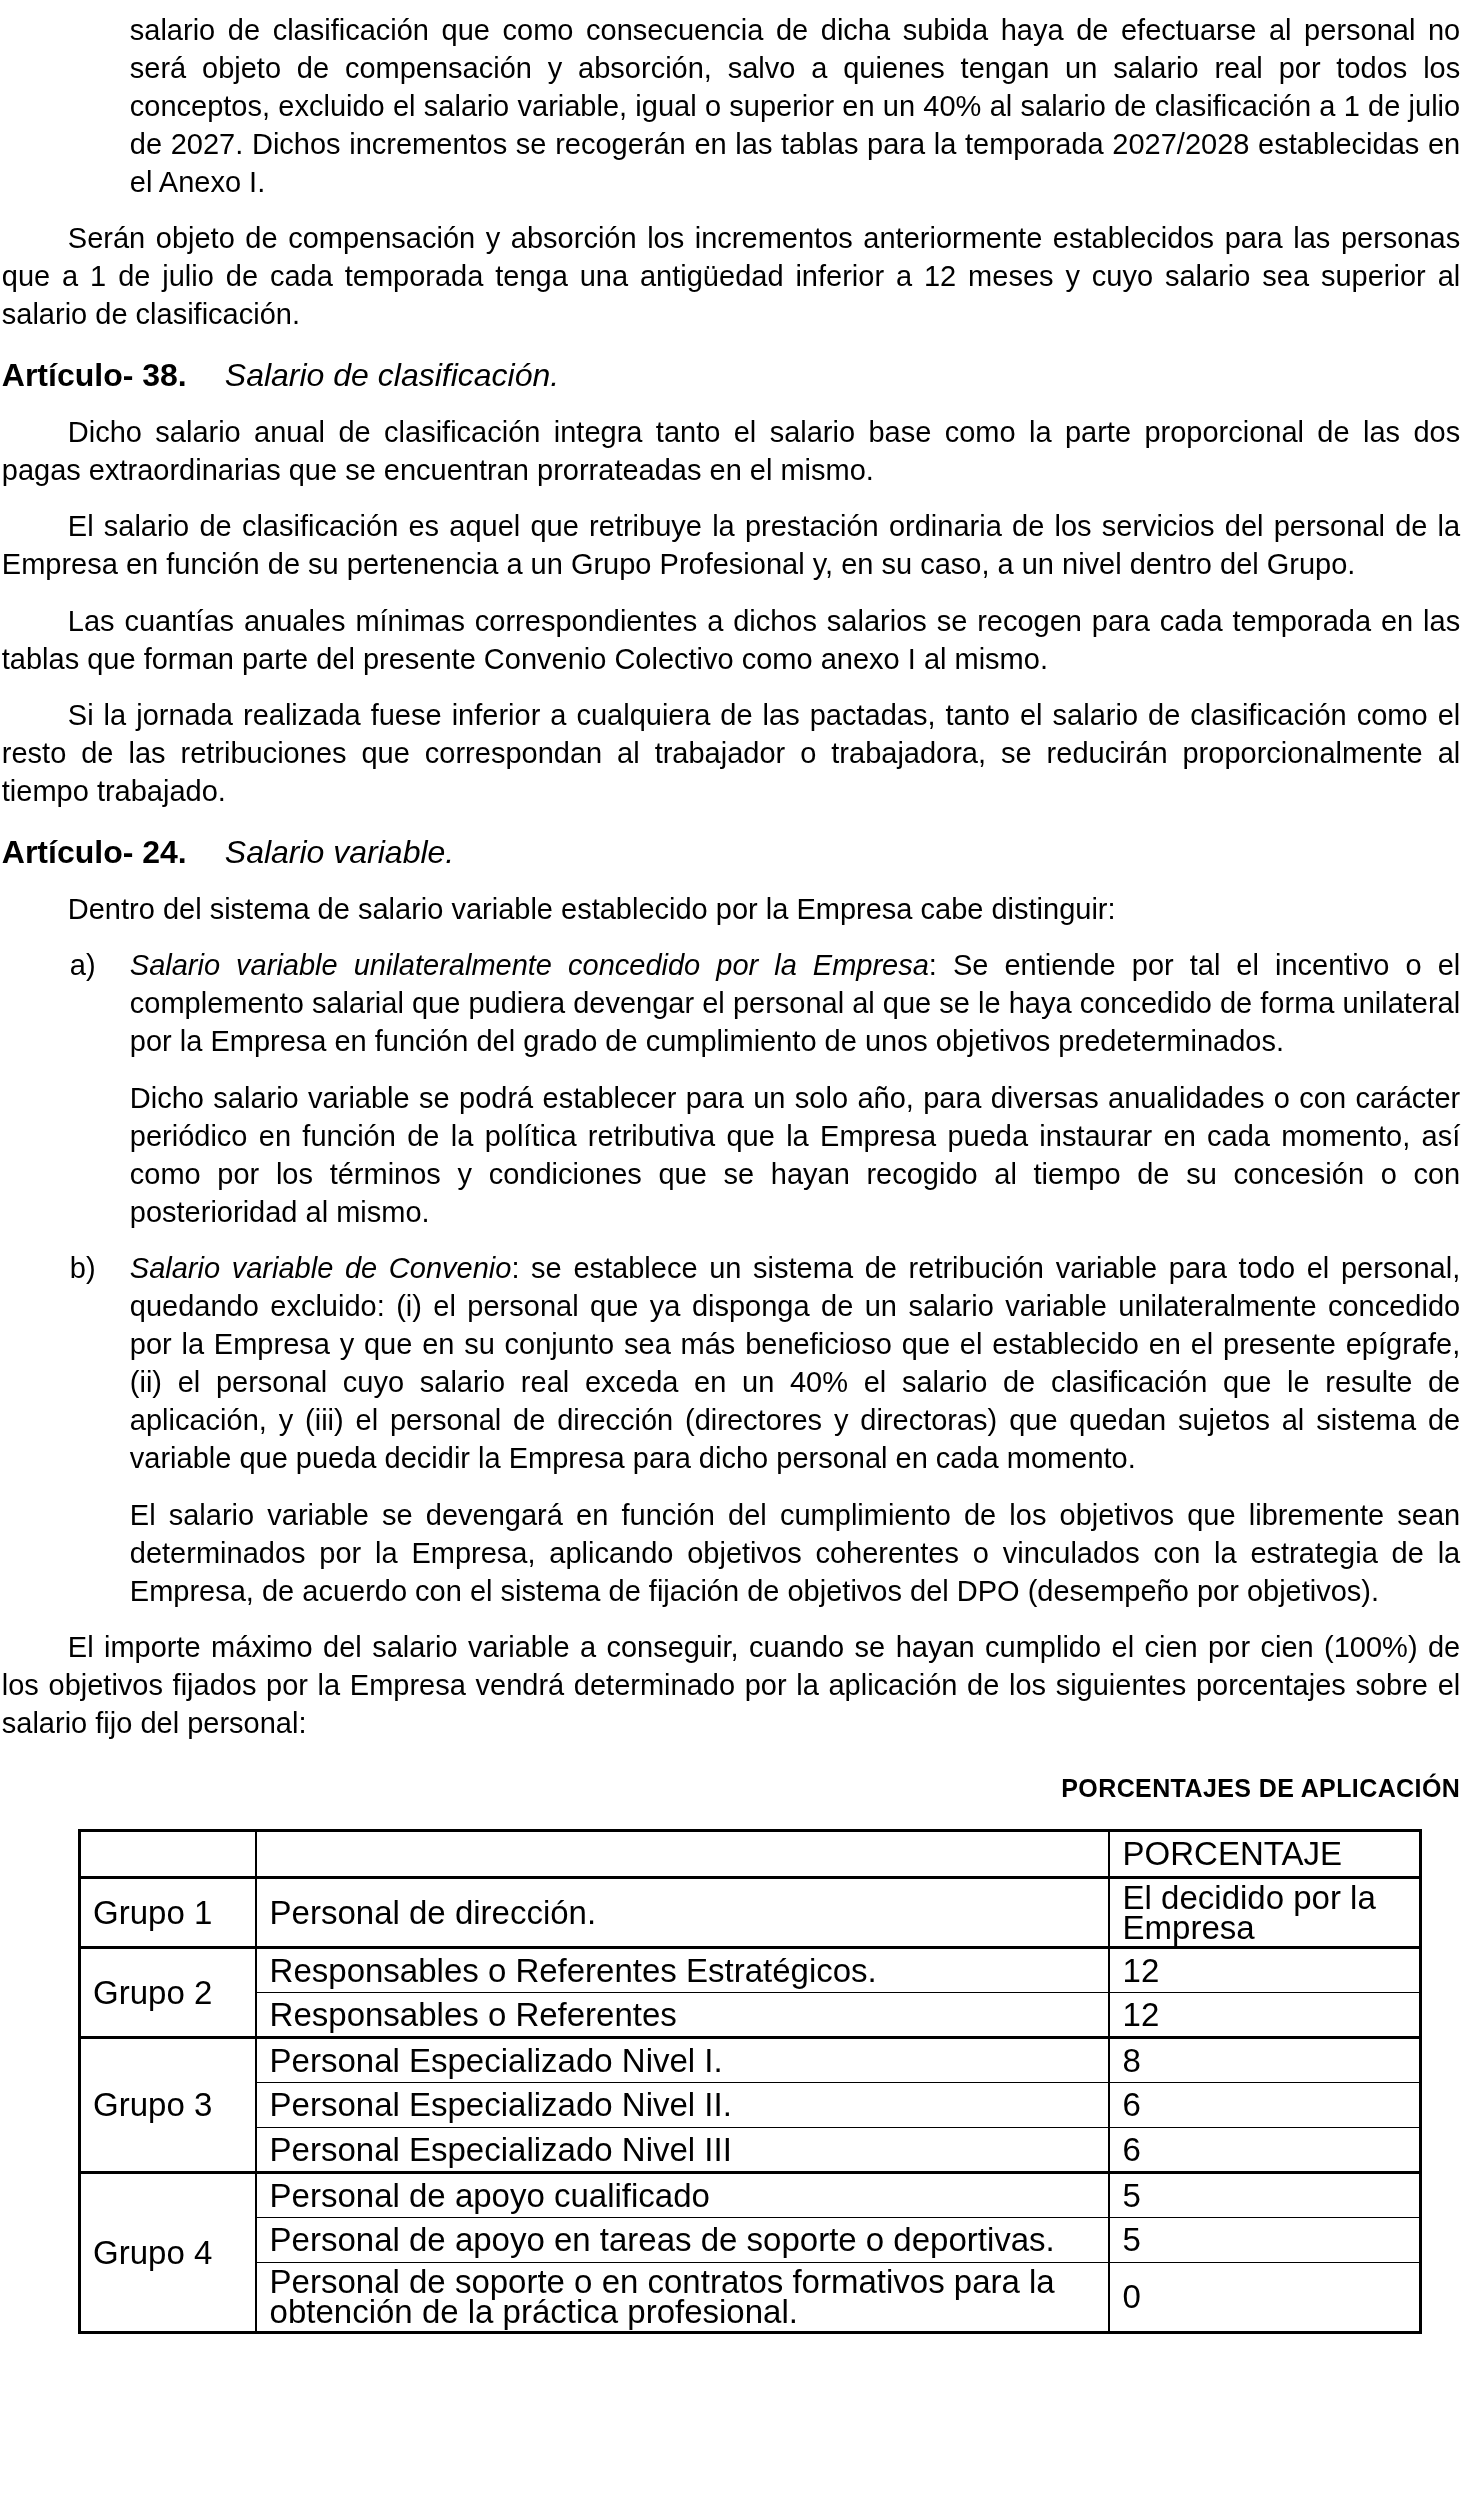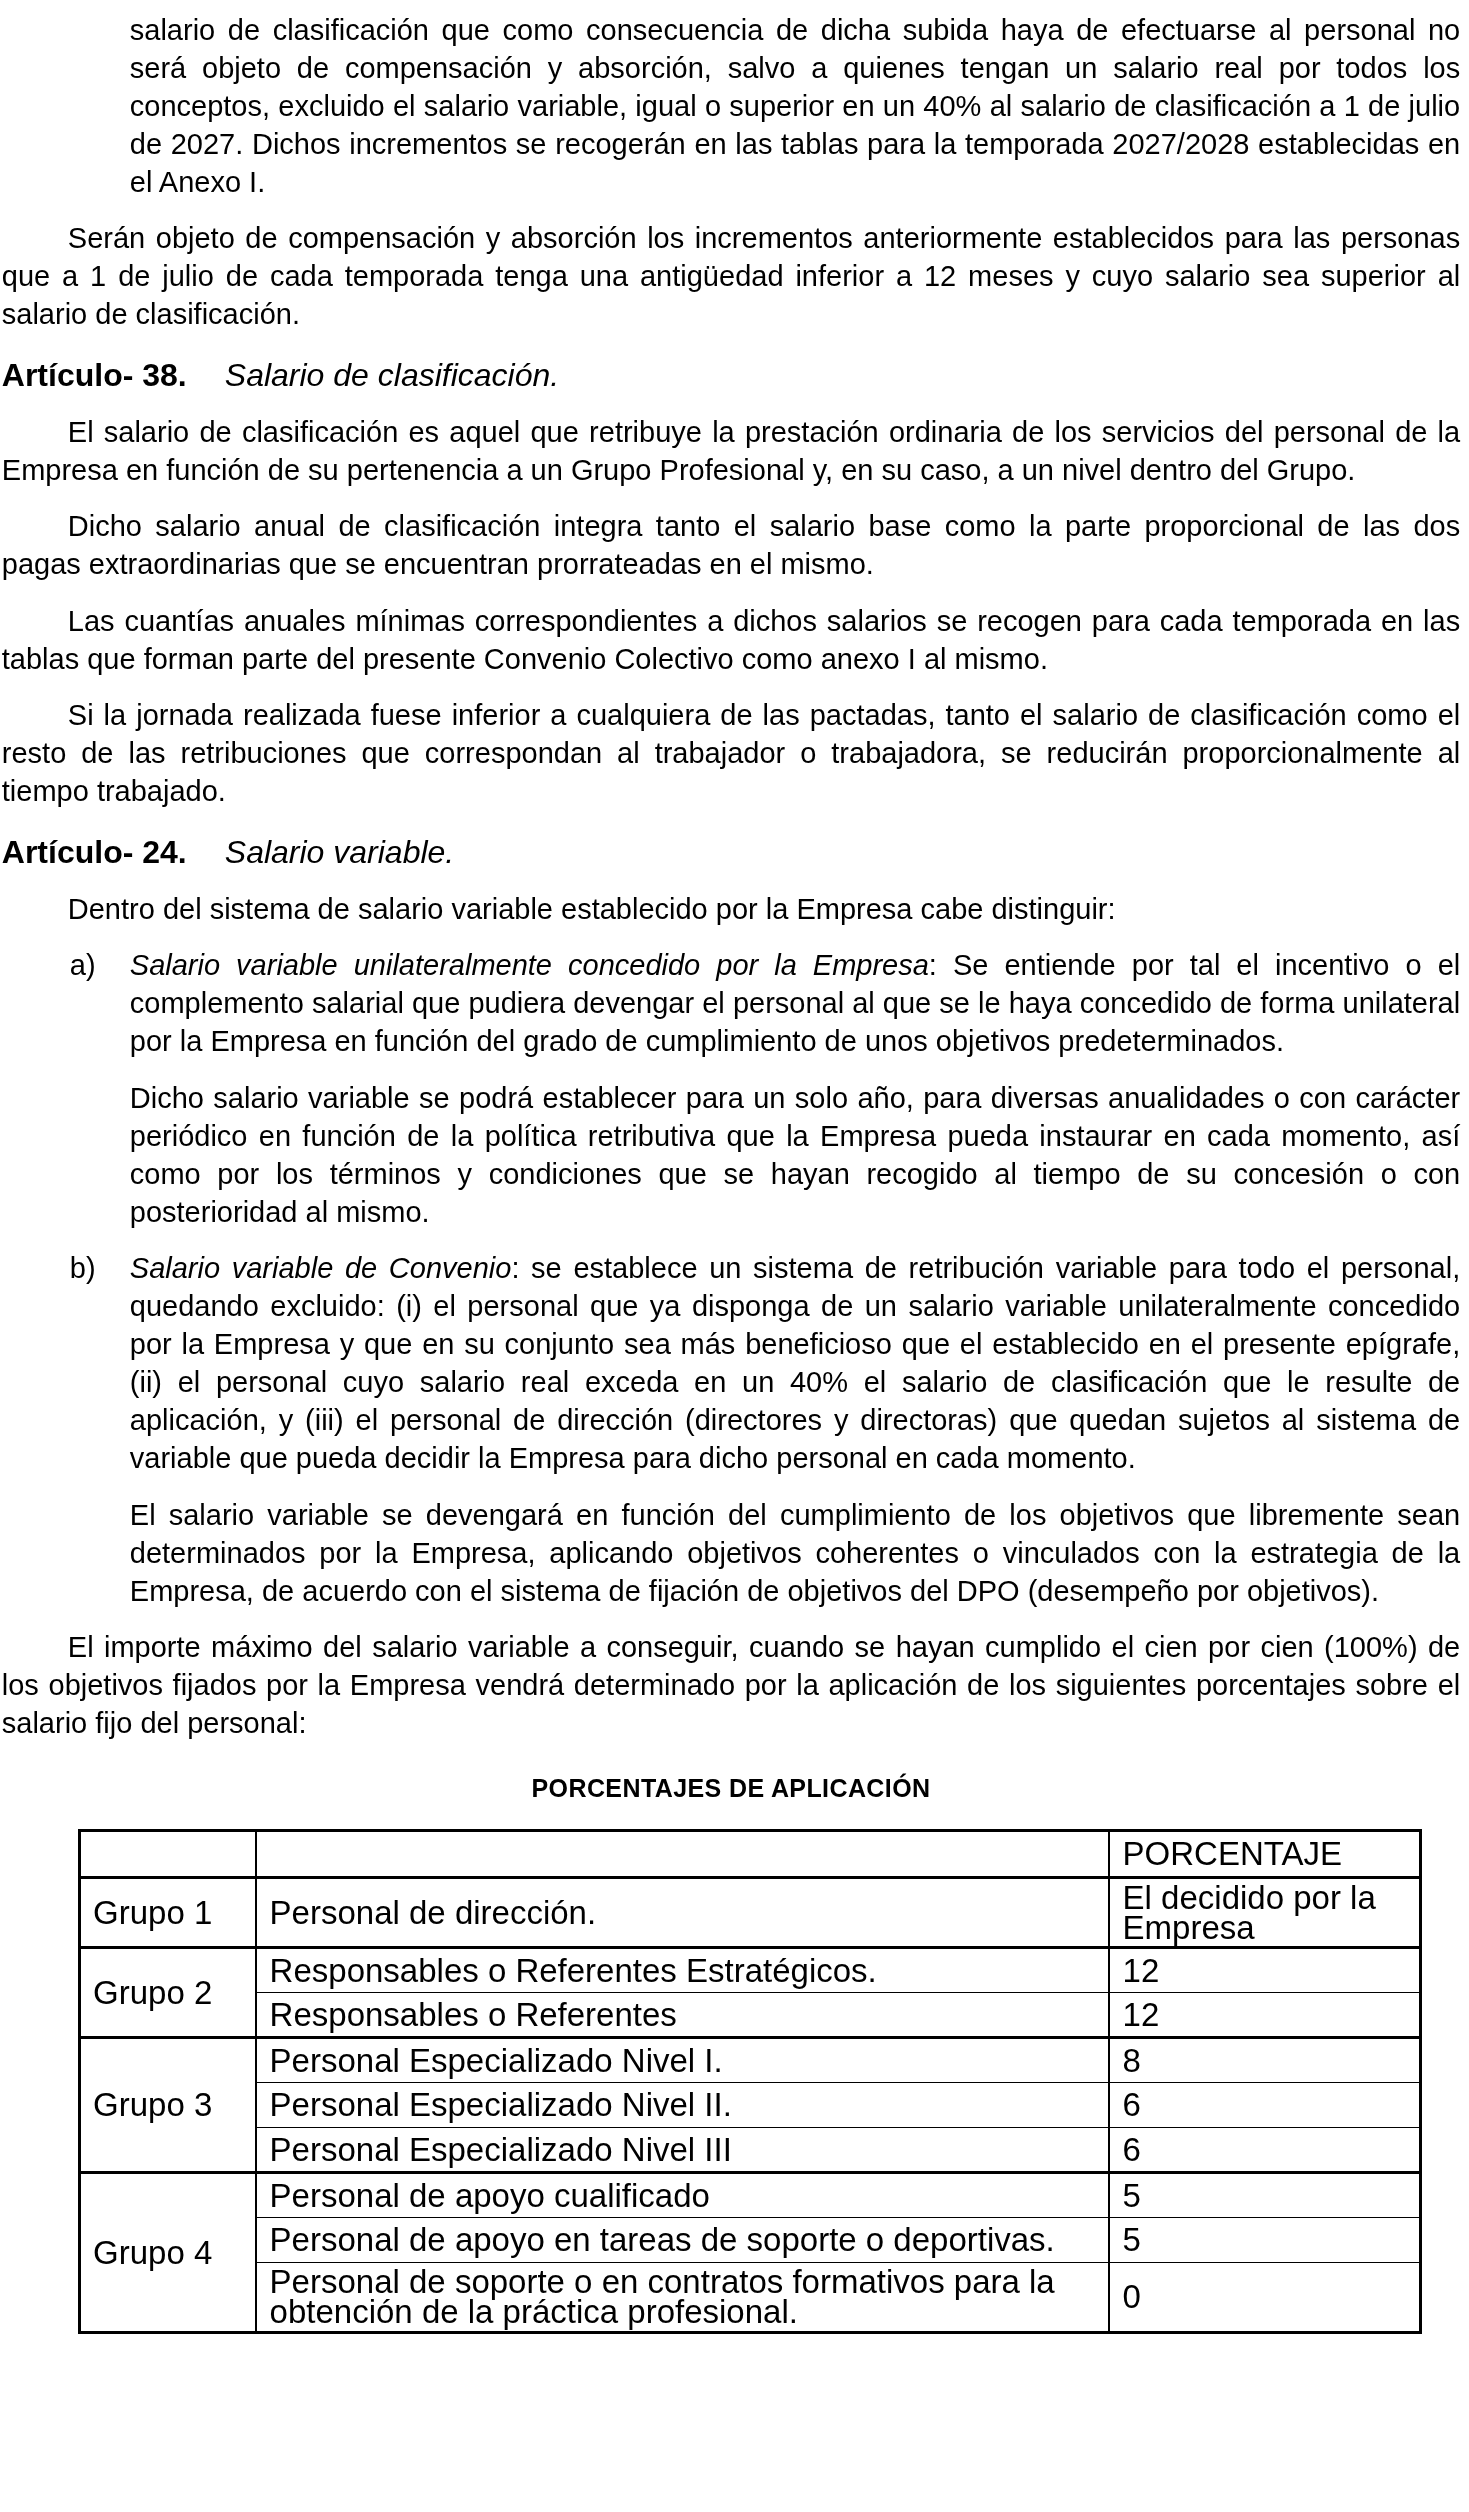--- a/index.html
+++ b/index.html
@@ -47,21 +47,21 @@
     text-align: justify;
   }
   .list-item .marker {
     position: absolute;
     left: -60px;
     top: 0;
   }
   .list-item i { }
   .table-title {
     margin: 32px 0 26.4px 0;
-    text-align: center;
+    text-align: right;
     font-size: 25px;
     font-weight: bold;
     letter-spacing: 0.4px;
   }
   table.pct-table {
     border-collapse: collapse;
     table-layout: fixed;
     margin-left: 76px;
     width: 1341px;
     font-size: 33px;
@@ -91,22 +91,22 @@
 <div class="page">
 
   <p class="para hang">salario de clasificación que como consecuencia de dicha subida haya de efectuarse al personal no será objeto de compensación y absorción, salvo a quienes tengan un salario real por todos los conceptos, excluido el salario variable, igual o superior en un 40% al salario de clasificación a 1 de julio de 2027. Dichos incrementos se recogerán en las tablas para la temporada 2027/2028 establecidas en el Anexo I.</p>
 
   <p class="para">Serán objeto de compensación y absorción los incrementos anteriormente establecidos para las personas que a 1 de julio de cada temporada tenga una antigüedad inferior a 12 meses y cuyo salario sea superior al salario de clasificación.</p>
 
   <h2 class="article">
     <span class="art-num">Artículo- 38.</span><span class="art-title">Salario de clasificación.</span>
   </h2>
 
+  <p class="para">Dicho salario anual de clasificación integra tanto el salario base como la parte proporcional de las dos pagas extraordinarias que se encuentran prorrateadas en el mismo.</p>
   <p class="para">El salario de clasificación es aquel que retribuye la prestación ordinaria de los servicios del personal de la Empresa en función de su pertenencia a un Grupo Profesional y, en su caso, a un nivel dentro del Grupo.</p>
-  <p class="para">Dicho salario anual de clasificación integra tanto el salario base como la parte proporcional de las dos pagas extraordinarias que se encuentran prorrateadas en el mismo.</p>
   <p class="para">Las cuantías anuales mínimas correspondientes a dichos salarios se recogen para cada temporada en las tablas que forman parte del presente Convenio Colectivo como anexo I al mismo.</p>
   <p class="para">Si la jornada realizada fuese inferior a cualquiera de las pactadas, tanto el salario de clasificación como el resto de las retribuciones que correspondan al trabajador o trabajadora, se reducirán proporcionalmente al tiempo trabajado.</p>
 
   <h2 class="article">
     <span class="art-num">Artículo- 24.</span><span class="art-title">Salario variable.</span>
   </h2>
 
   <p class="para">Dentro del sistema de salario variable establecido por la Empresa cabe distinguir:</p>
 
   <div class="list-item">

